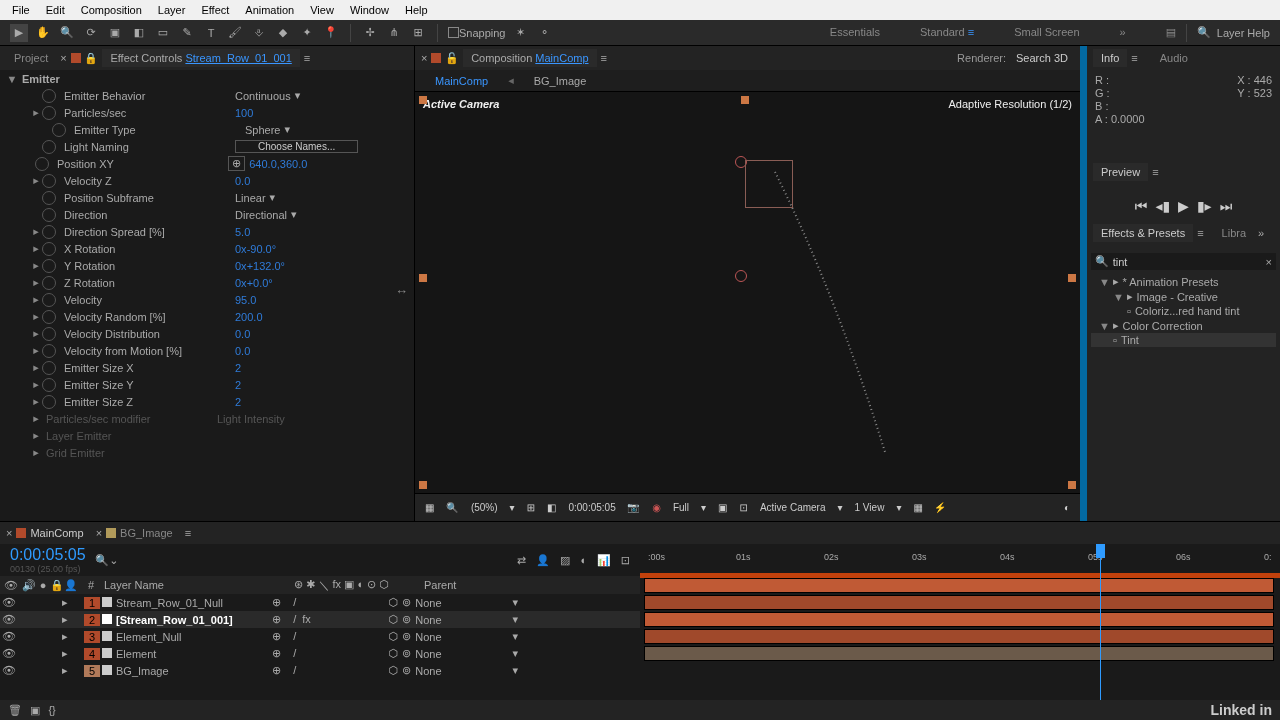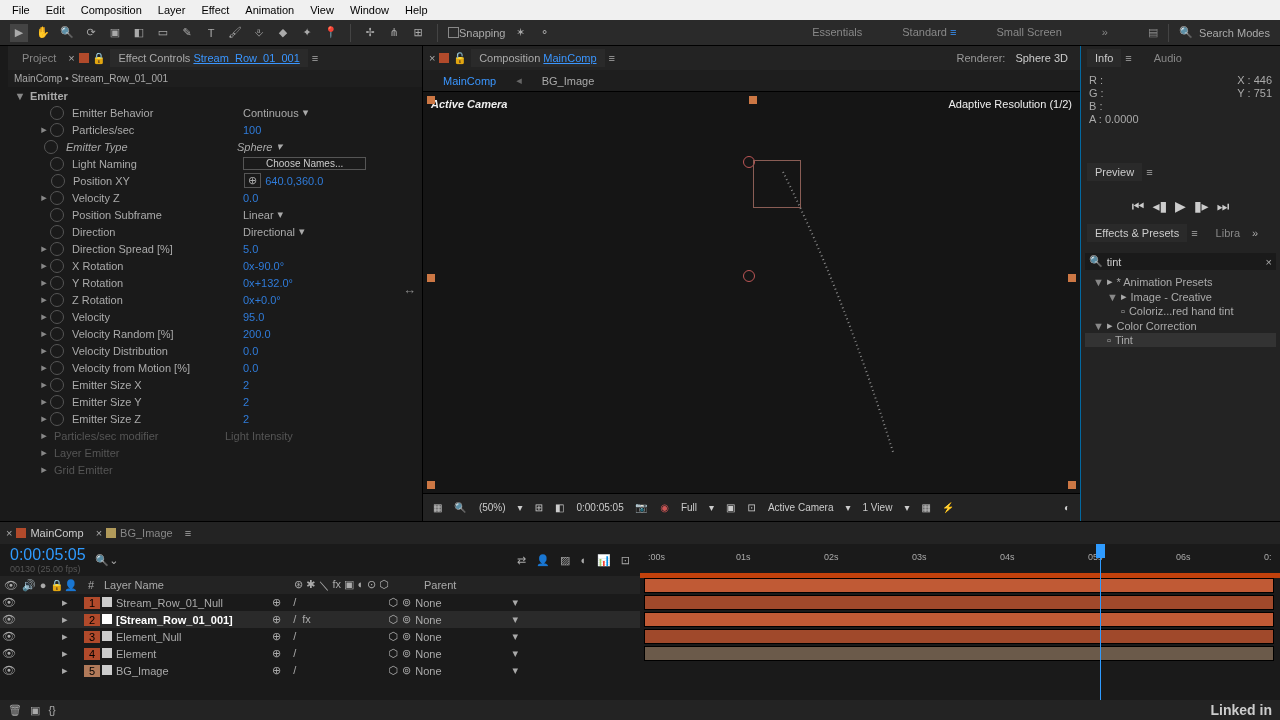--- a/index.html
+++ b/index.html
@@ -7,21 +7,21 @@
 .menubar { background: #f0f0f0; height: 20px; display: flex; padding: 0 4px; align-items: center; }
 .menubar span { color: #000; padding: 2px 8px; cursor: default; }
 .toolbar { background: #2a2a2a; height: 26px; display: flex; align-items: center; padding: 0 10px; border-bottom: 1px solid #000; gap: 6px; }
 .tool-icon { display:inline-flex; width:18px; height:18px; align-items:center; justify-content:center; }
 .sel { background: #444; }
 .sep { width: 1px; height: 18px; background: #444; margin: 0 4px; }
 .workspaces { margin-left: auto; display: flex; gap: 40px; }
 .workspaces span { color: #888; }
 .workspaces .active { color: #3a96ff; }
 .search { display: flex; align-items: center; gap: 6px; }
-.main { display: flex; height: 475px; margin-left: 8px; }
+.main { display: flex; height: 475px; }
 .left { width: 415px; display: flex; flex-direction: column; border-right: 1px solid #000; }
 .panel-tabs { background: #232323; height: 24px; display: flex; align-items: center; padding: 0 6px; gap: 4px; }
 .tab { padding: 3px 8px; color: #888; cursor: default; }
 .tab.active { background: #2a2a2a; color: #ccc; }
 .link { color: #3a96ff; text-decoration: underline; }
 .ec-path { background: #1e1e1e; padding: 3px 6px; font-size: 10px; }
 .ec-body { flex: 1; overflow: hidden; background: #1a1a1a; }
 .prop-row { display: flex; align-items: center; height: 17px; padding-left: 6px; }
 .prop-row .tw { width: 12px; display:inline-block; text-align:center; color:#888; }
 .prop-row .stopwatch { width: 14px; height: 14px; border: 1px solid #555; border-radius: 50%; margin-right: 4px; }
@@ -34,21 +34,21 @@
 .comp-sub { height: 22px; display: flex; align-items: center; padding: 0 20px; gap: 20px; background: #1e1e1e; border-bottom: 1px solid #000; }
 .comp-sub .active { color: #3a96ff; }
 .viewer { flex: 1; position: relative; background: #151515; }
 .camera-label { position: absolute; top: 6px; left: 8px; color: #eee; font-weight: 600; font-style: italic; }
 .adaptive { position: absolute; top: 6px; right: 8px; color: #eee; }
 .marker { position: absolute; width: 8px; height: 8px; background: #c74; }
 .anchor-marker { position:absolute; width:12px; height:12px; border:1px solid #b55; border-radius:50%; }
 .select-box { position:absolute; border:1px solid #8a5d55; }
 .viewer-footer { height: 28px; background: #232323; display: flex; align-items: center; gap: 12px; padding: 0 10px; border-top: 1px solid #000; }
 .viewer-footer span { color: #ccc; font-size: 10px; }
-.right { width: 200px; display: flex; flex-direction: column; border-left: 1px solid #0369a1; }
+.right { width: 200px; display: flex; flex-direction: column; border-left: 7px solid #0369a1; }
 .info-panel { background: #232323; padding: 4px 8px; height: 90px; }
 .info-panel .vals { display: grid; grid-template-columns: 1fr 1fr; font-size: 10px; line-height: 13px; }
 .preview-panel { background: #232323; padding: 6px 8px; }
 .transport { display: flex; gap: 8px; justify-content: center; margin-top: 8px; }
 .transport span { font-size: 14px; color: #ccc; }
 .effects-panel { background: #232323; flex: 1; padding: 4px; }
 .effects-search { display:flex; align-items:center; gap:4px; background:#1a1a1a; margin:4px 0; padding:2px 4px; }
 .effects-search input { background:transparent; border:none; color:#ccc; outline:none; flex:1; }
 .tree-row { padding: 1px 0 1px 8px; display:flex; align-items:center; gap:4px; }
 .tree-row.sel { background:#333; }
@@ -124,74 +124,73 @@
   <div class="workspaces">
     <span>Essentials</span>
     <span class="active"><span>Standard</span> ≡</span>
     <span>Small Screen</span>
     <span>»</span>
     <span>▤</span>
   </div>
   <div class="sep"></div>
   <div class="search">
     <span>🔍</span>
-    <span>Search Modes</span>
+    <span>Layer Help</span>
   </div>
 </div>
 
 <div class="main">
 
   <div class="left">
     <div class="panel-tabs">
       <span class="tab">Project</span>
       <span>×</span>
       <span style="width:10px;height:10px;background:#b14a2b;display:inline-block;"></span>
       <span>🔒</span>
       <span class="tab active">
         <span>Effect Controls</span> <span class="link">Stream_Row_01_001</span>
       </span>
       <span>≡</span>
     </div>
-    <div class="ec-path">MainComp • Stream_Row_01_001</div>
     <div class="ec-body" id="ec-body">
       <div class="prop-row">
           <span class="tw">▼</span>
           <span class="name" style="font-weight:600">Emitter</span>
         </div>
     <div class="prop-row" style="padding-left: 30px;">
           <span class="tw"></span>
           <span class="stopwatch"></span>
           <span class="name">Emitter Behavior</span>
           <span class="dropdown">
             <span>Continuous</span>
             <span>▾</span>
           </span>
         </div>
         <div class="prop-row" style="padding-left: 30px;">
           <span class="tw">▸</span>
           <span class="stopwatch"></span>
           <span class="name">Particles/sec</span>
           <span class="val">100</span>
         </div>
-        <div class="prop-row" style="padding-left: 24px; font-style: italic;">
+        <div class="prop-row" style="padding-left: 40px;">
           <span class="tw"></span>
           <span class="stopwatch"></span>
           <span class="name">Emitter Type</span>
           <span class="dropdown">
             <span>Sphere</span>
             <span>▾</span>
           </span>
         </div>
         <div class="prop-row" style="padding-left: 30px;">
           <span class="tw"></span>
           <span class="stopwatch"></span>
           <span class="name">Light Naming</span>
           <span class="button">Choose Names...</span>
         </div>
-        <div class="prop-row" style="padding-left: 31px; align-items: center;">
+        <div class="prop-row" style="padding-left: 23px; align-items: center;">
           <span class="tw"></span>
           <span class="stopwatch"></span>
           <span class="name">Position XY</span>
           <span style="border:1px solid #555;padding:0 3px;margin-right:4px">⊕</span>
           <span class="val">640.0,360.0</span>
         </div>
         <div class="prop-row" style="padding-left: 30px;">
           <span class="tw">▸</span>
           <span class="stopwatch"></span>
           <span class="name">Velocity Z</span>
@@ -301,21 +300,21 @@
   </div>
 
   <div class="center">
     <div class="panel-tabs">
       <span>×</span>
       <span style="width:10px;height:10px;background:#b14a2b;display:inline-block;"></span>
       <span>🔓</span>
       <span class="tab active"><span>Composition</span> <span class="link">MainComp</span></span>
       <span>≡</span>
       <span style="margin-left:auto;color:#999">Renderer:</span>
-      <span style="color:#ccc;margin-left:6px;margin-right:6px">Sphere 3D</span>
+      <span style="color:#ccc;margin-left:6px;margin-right:6px">Search 3D</span>
     </div>
     <div class="comp-sub">
       <span class="active">MainComp</span>
       <span style="color:#666">◂</span>
       <span>BG_Image</span>
     </div>
     <div class="viewer">
       <div class="camera-label">Active Camera</div>
       <div class="adaptive">Adaptive Resolution (1/2)</div>
       <div class="marker" style="top:4px;left:4px"></div>
@@ -361,21 +360,21 @@
     <div class="panel-tabs">
       <span class="tab active">Info</span>
       <span>≡</span>
       <span class="tab" style="margin-left:10px">Audio</span>
     </div>
     <div class="info-panel">
       <div class="vals">
         <div><span>R :</span></div>
           <div style="text-align:right"><span>X :</span> <span>446</span></div>
         <div><span>G :</span></div>
-          <div style="text-align:right"><span>Y :</span> <span>751</span></div>
+          <div style="text-align:right"><span>Y :</span> <span>523</span></div>
         <div><span>B :</span></div>
           <div></div>
         <div><span>A :</span> <span>0.0000</span></div>
           <div></div>
       </div>
     </div>
     <div class="panel-tabs">
       <span class="tab active">Preview</span>
       <span>≡</span>
     </div>

